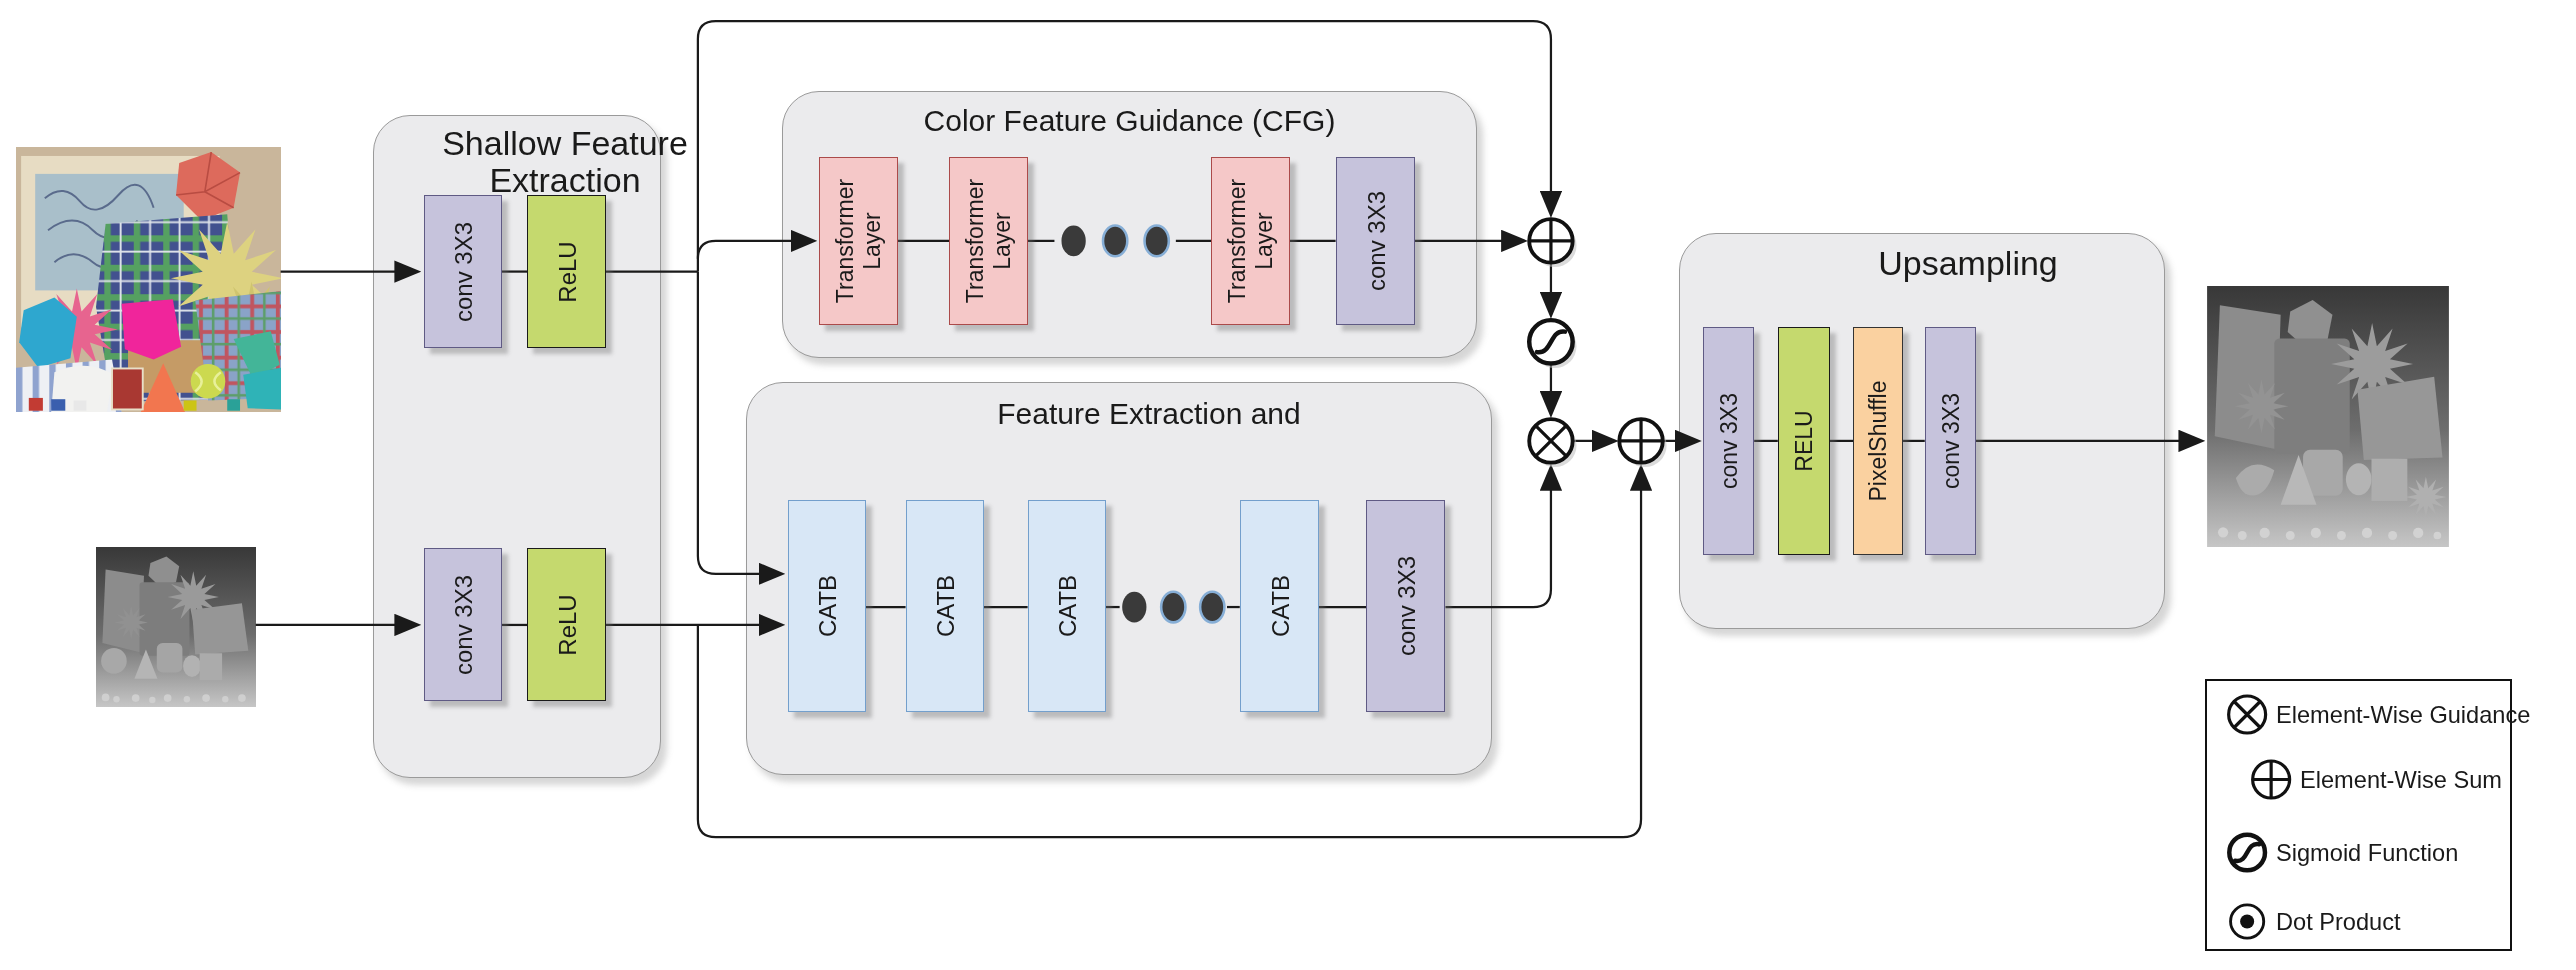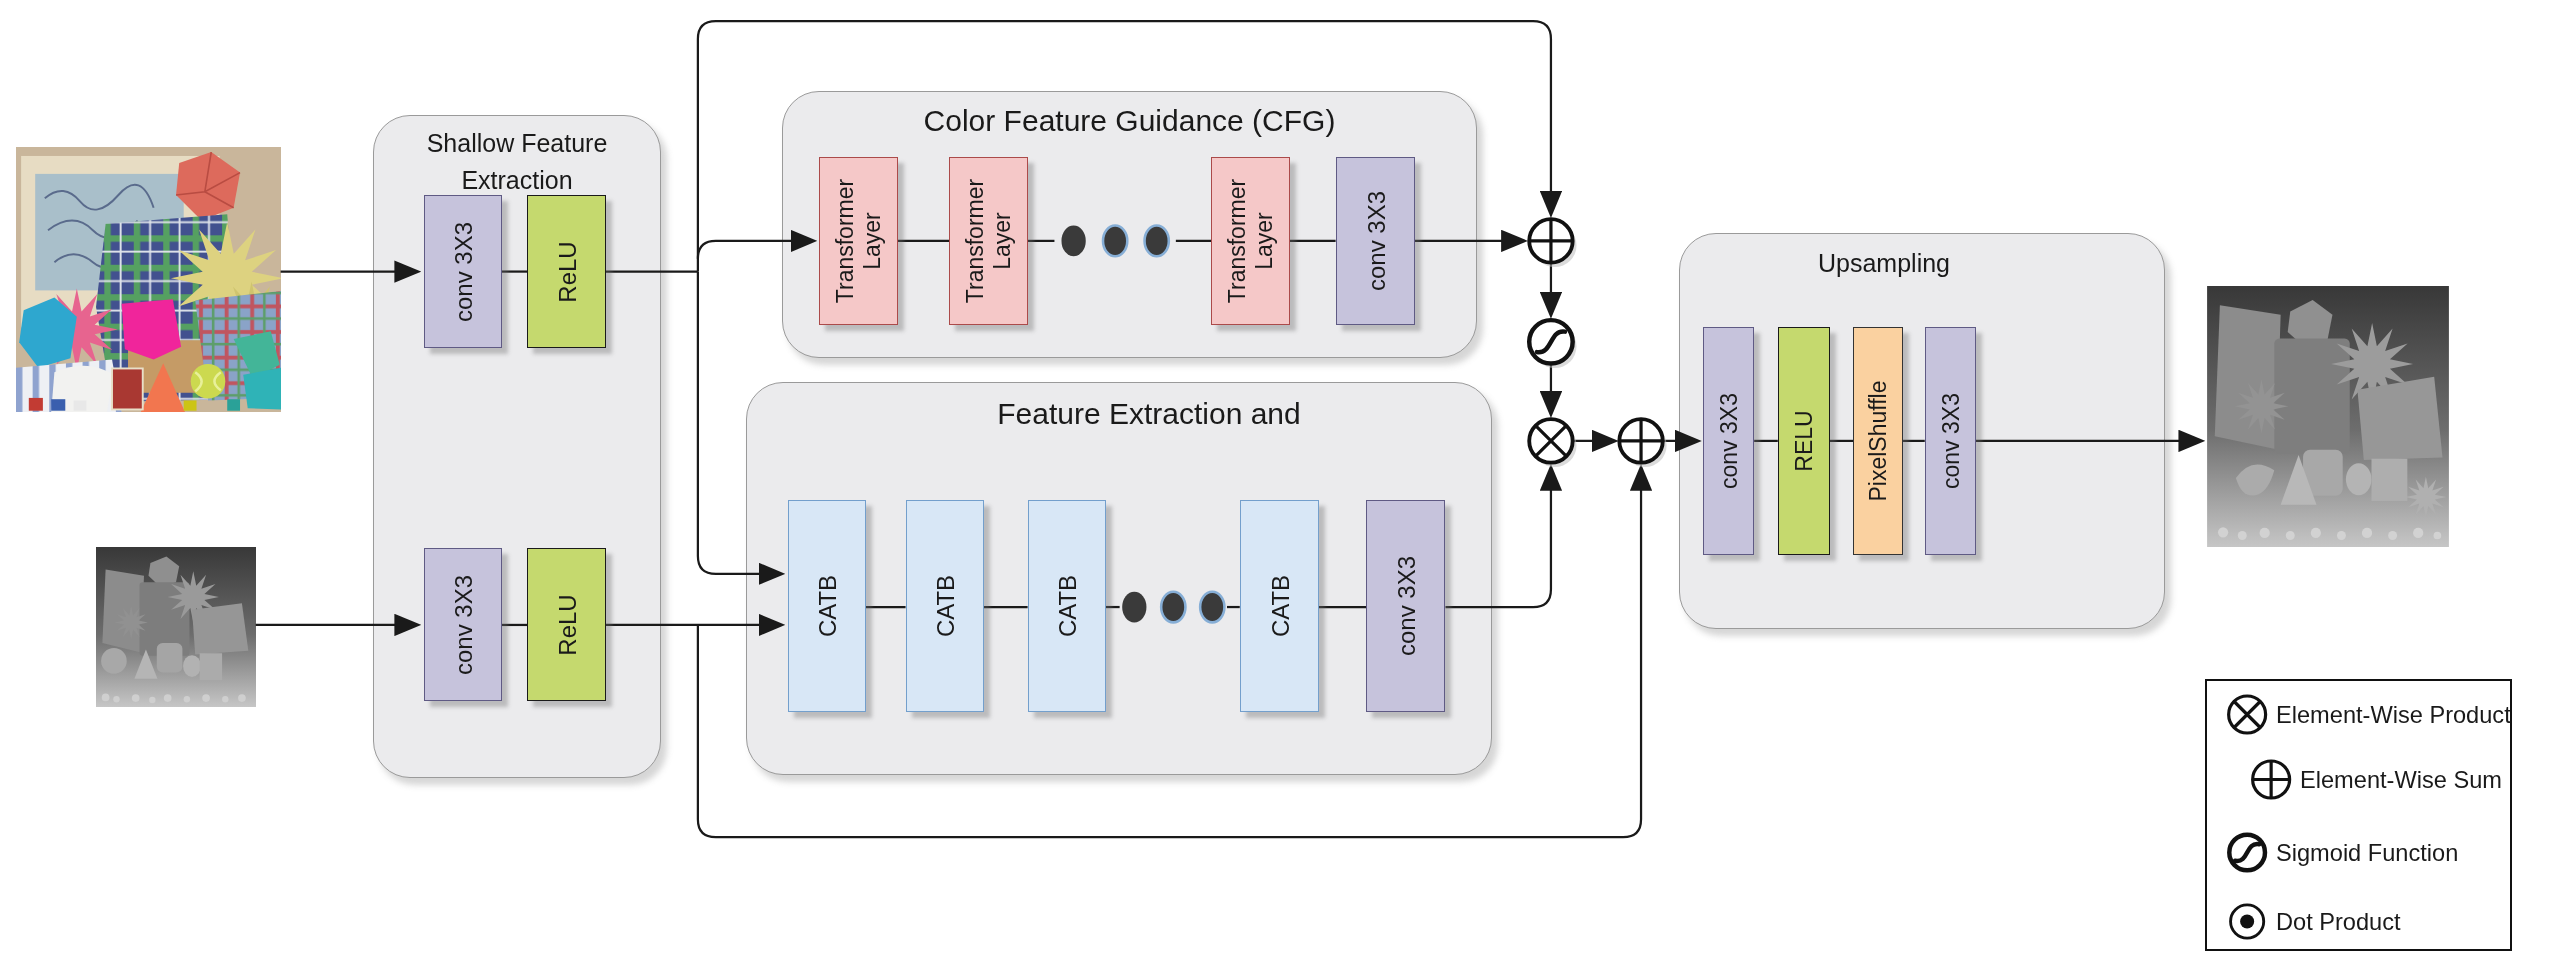--- a/index.html
+++ b/index.html
@@ -7,21 +7,21 @@
     position:relative;width:2576px;height:970px;background:#fff;overflow:hidden;
     font-family:"Liberation Sans", sans-serif;color:#1a1a1a;
   }
   .module-box{
     position:absolute;background:var(--module-box-bg,#ebebed);
     border:1.9px solid var(--module-box-border,#9a9a9a);
     border-radius:37px;box-shadow:5.8px 7px 6.4px rgba(120,120,120,0.30);
     box-sizing:border-box;
   }
   .module-title{position:absolute;text-align:center;font-size:30px;line-height:38px;z-index:5;}
-  .module-title.small{font-size:25px;line-height:37px;}
+  .module-title.small{font-size:34px;line-height:37px;padding-left:48px;}
   .block{
     position:absolute;box-sizing:border-box;z-index:6;
     box-shadow:5.8px 6.4px 3.8px rgba(110,110,110,0.38);
     display:flex;align-items:center;justify-content:center;
   }
   .block .vlabel{
     position:absolute;left:50%;top:50%;
     transform:translate(-50%,-50%) rotate(-90deg);
     text-align:center;font-size:24px;line-height:27px;white-space:nowrap;
   }
@@ -88,21 +88,21 @@
   <div class="module-box" style="left:1679px;top:233px;width:486px;height:396px;"></div>
 
   <div class="module-title small" style="left:373px;top:125px;width:288px;">
     <div>Shallow Feature</div>
     <div>Extraction</div>
   </div>
   <div class="module-title" style="left:782px;top:102px;width:695px;">Color Feature Guidance (CFG)</div>
   <div class="module-title" style="left:746px;top:395px;width:746px;padding-left:30px;">
     <div>Feature Extraction and</div>
   </div>
-  <div class="module-title small" style="left:1683px;top:245px;width:402px;">
+  <div class="module-title small" style="left:1719px;top:245px;width:402px;">
     <div>Upsampling</div>
   </div>
 
   <div class="block conv" style="left:424px;top:195px;width:78px;height:153px;">
     <span class="vlabel">conv 3X3</span>
     </div>
   <div class="block relu" style="left:527px;top:195px;width:79px;height:153px;">
     <span class="vlabel">ReLU</span>
     </div>
   <div class="block conv" style="left:424px;top:548px;width:78px;height:153px;">
@@ -312,21 +312,21 @@
       <path class="glyph" d="M 2568 656 V 724 M 2534 690 H 2602"></path>
     </g>
   </svg>
 
   <div id="legend">
     <div class="legend-row" style="top:8.3px;">
       <svg class="legend-icon" viewBox="0 0 86 80">
         <circle cx="44" cy="40" r="29" fill="#fff" stroke="#111" stroke-width="5"></circle>
         <path d="M24 20 L64 60 M24 60 L64 20" stroke="#111" stroke-width="5" fill="none"></path>
       </svg>
-      <span class="legend-label">Element-Wise Product</span>
+      <span class="legend-label">Element-Wise Guidance</span>
     </div>
     <div class="legend-row" style="top:73px;margin-left:24px;">
       <svg class="legend-icon" viewBox="0 0 86 80">
         <circle cx="44" cy="40" r="29" fill="#fff" stroke="#111" stroke-width="5"></circle>
         <path d="M44 11 V 69 M15 40 H 73" stroke="#111" stroke-width="5" fill="none"></path>
       </svg>
       <span class="legend-label">Element-Wise Sum</span>
     </div>
     <div class="legend-row" style="top:146px;">
       <svg class="legend-icon" viewBox="0 0 86 80">

